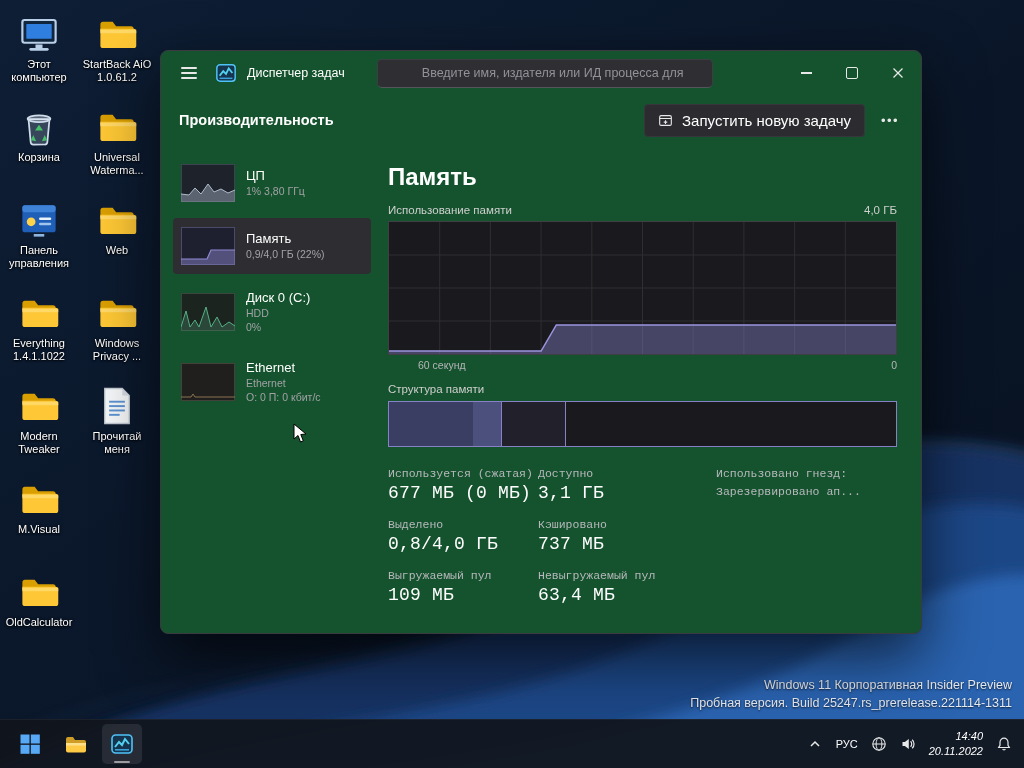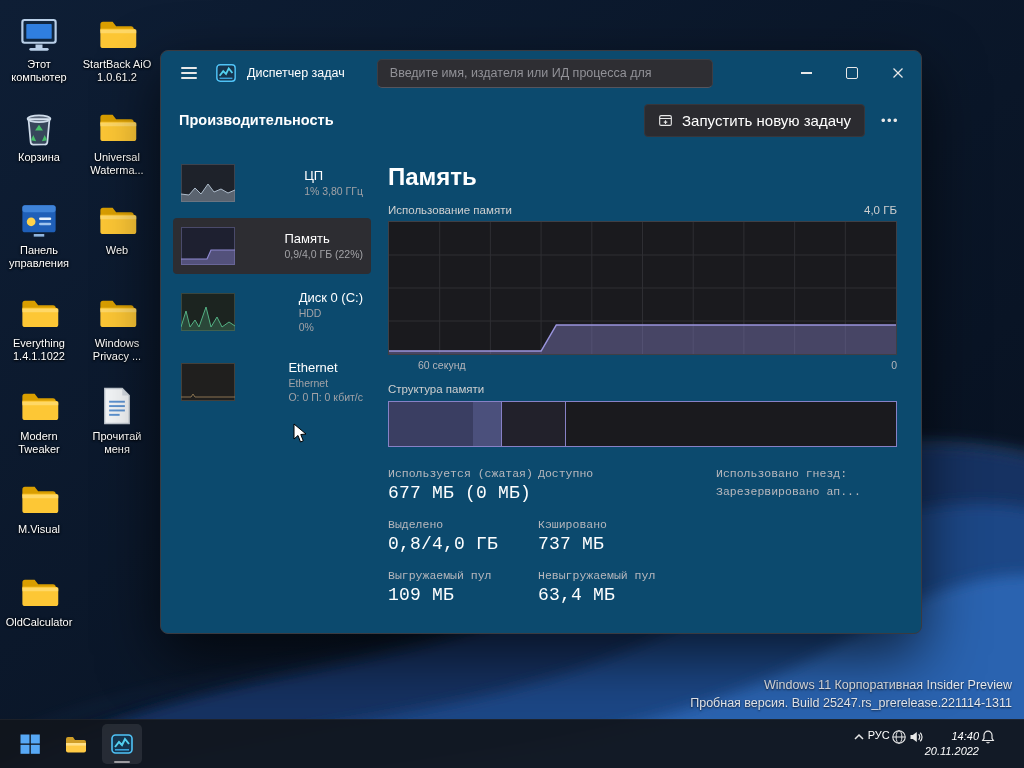--- a/index.html
+++ b/index.html
@@ -12,49 +12,49 @@
   .dcol1{left:1px;}
   .dcol2{left:79px;}
   .dicon{width:76px;height:93px;display:flex;flex-direction:column;align-items:center;padding-top:5px;box-sizing:border-box;cursor:default;}
   .dicon svg{width:42px;height:42px;flex:none;}
   .dlabel{margin-top:3px;font-size:11px;line-height:1.18;text-align:center;color:#fff;
           text-shadow:0 1px 2px rgba(0,0,0,.95),0 0 3px rgba(0,0,0,.8);max-width:76px;word-wrap:break-word;}
   
   .watermark{position:absolute;right:12px;bottom:56px;text-align:right;font-size:12.5px;color:#e6e9ee;
              text-shadow:0 1px 2px rgba(0,0,0,.7);line-height:1.45;}
   
-  .tmwin{position:absolute;left:160px;top:50px;width:762px;height:584px;background:#0c4a6e;
+  .tmwin{position:absolute;left:160px;top:50px;width:762px;height:584px;background:#14532d;
          border:1px solid #3a3a40;border-radius:8px;box-shadow:0 22px 60px rgba(0,0,0,.65);
          box-sizing:border-box;overflow:hidden;}
   .titlebar{height:44px;display:flex;align-items:center;padding:0 0 0 10px;}
   .hambtn{width:36px;height:34px;display:flex;flex-direction:column;justify-content:center;align-items:center;gap:3.5px;border-radius:4px;}
   .hambtn i{display:block;width:16px;height:1.6px;background:#e8e8e8;border-radius:1px;}
   .appicon{width:22px;height:22px;margin:0 10px 0 8px;}
   .wintitle{font-size:12.5px;color:#fff;white-space:nowrap;}
   .searchbox{margin-left:32px;width:336px;height:29px;background:#2e2e33;border:1px solid #3d3d44;
-             border-bottom-color:#55555e;border-radius:5px;box-sizing:border-box;display:flex;align-items:center;}
+             border-bottom-color:#55555e;border-radius:5px;box-sizing:border-box;display:flex;align-items:center;padding-left:32px;}
   .searchbox input{width:100%;background:transparent;border:none;outline:none;color:#cfcfcf;
                    font-size:12.5px;padding:0 12px;font-family:inherit;}
   .searchbox input::placeholder{color:#929298;}
   .winctl{margin-left:auto;display:flex;height:44px;}
   .wbtn{width:46px;height:44px;display:flex;align-items:center;justify-content:center;}
   .g-min{width:11px;height:1.5px;background:#e8e8e8;}
   .g-max{width:10px;height:10px;border:1.3px solid #e8e8e8;border-radius:2px;}
   
   .pagehead{height:50px;display:flex;align-items:center;padding:0 14px 0 18px;}
   .pagetitle{font-size:14.5px;font-weight:700;color:#fff;}
   .runtask{margin-left:auto;display:flex;align-items:center;gap:9px;background:#2b2b30;border:1px solid #36363c;
            border-radius:4px;padding:7px 13px;font-size:15px;color:#fff;}
   .runtask svg{width:15px;height:15px;}
   .morebtn{width:34px;height:32px;margin-left:8px;display:flex;align-items:center;justify-content:center;
            border-radius:4px;color:#e8e8e8;font-size:13px;letter-spacing:1.5px;}
   
   .tmbody{display:flex;padding:10px 24px 0 12px;}
   .sidebar{width:198px;flex:none;}
-  .side-item{display:flex;align-items:center;padding:9px 8px;border-radius:4px;margin-bottom:7px;justify-content:space-between;}
+  .side-item{display:flex;align-items:center;padding:9px 8px;border-radius:4px;margin-bottom:7px;}
   .side-item.selected{background:#2d2d32;}
   .thumb{width:54px;height:38px;flex:none;}
   .side-text{margin-left:11px;min-width:0;}
   .st1{font-size:13px;color:#fff;line-height:1.25;}
   .st2{font-size:10.5px;color:#a2a2a6;line-height:1.35;}
   
   .main{flex:1;padding-left:17px;min-width:0;}
   .memtitle{font-size:24px;font-weight:700;color:#fff;margin:8px 0 0 0;}
   .caprow{display:flex;justify-content:space-between;align-items:baseline;margin-top:13px;}
   .cap{font-size:11.5px;color:#cfcfcf;}
@@ -73,21 +73,21 @@
   .svalue{font-size:18px;font-weight:400;color:#fff;margin-top:3px;letter-spacing:.2px;}
   .hwcol .slabel{margin-bottom:5px;}
   
   .taskbar{position:absolute;left:0;right:0;bottom:0;height:48px;background:rgba(17,21,29,0.94);
            border-top:1px solid rgba(255,255,255,0.05);display:flex;align-items:center;}
   .tb-left{display:flex;align-items:center;gap:6px;padding-left:10px;}
   .tbbtn{width:40px;height:40px;display:flex;align-items:center;justify-content:center;border-radius:5px;position:relative;}
   .tbbtn svg{width:24px;height:24px;}
   .tbbtn.active{background:rgba(255,255,255,0.09);}
   .tbbtn.active::after{content:"";position:absolute;bottom:1px;left:12px;width:16px;height:2.5px;border-radius:2px;background:#9b9ba0;}
-  .tb-right{margin-left:auto;display:flex;gap:1px;padding-right:28px;}
+  .tb-right{margin-left:auto;display:flex;align-items:center;gap:13px;padding-right:12px;}
   .tb-right svg{width:16px;height:16px;display:block;}
   .tb-lang{font-size:11px;color:#fff;}
   .tb-clock{text-align:right;font-size:11px;line-height:1.35;color:#fff;font-style:italic;}
   
   .cursor{position:absolute;left:293px;top:423px;width:15px;height:21px;pointer-events:none;z-index:50;}
 </style>
 </head>
 <body>
 
 <svg width="0" height="0" style="position:absolute">
@@ -413,20 +413,21 @@
           <div class="seg seg-standby"></div>
         </div>
 
         <div class="stats">
           <div>
             <div class="slabel">Используется (сжатая)</div>
             <div class="svalue">677 МБ (0 МБ)</div>
           </div>
           <div>
             <div class="slabel">Доступно</div>
+            <div class="svalue">3,1 ГБ</div>
           </div>
           <div class="hwcol">
             <div class="slabel">Использовано гнезд:</div>
             <div class="slabel">Зарезервировано ап...</div>
           </div>
           <div>
             <div class="slabel">Выделено</div>
             <div class="svalue">0,8/4,0 ГБ</div>
           </div>
           <div>

